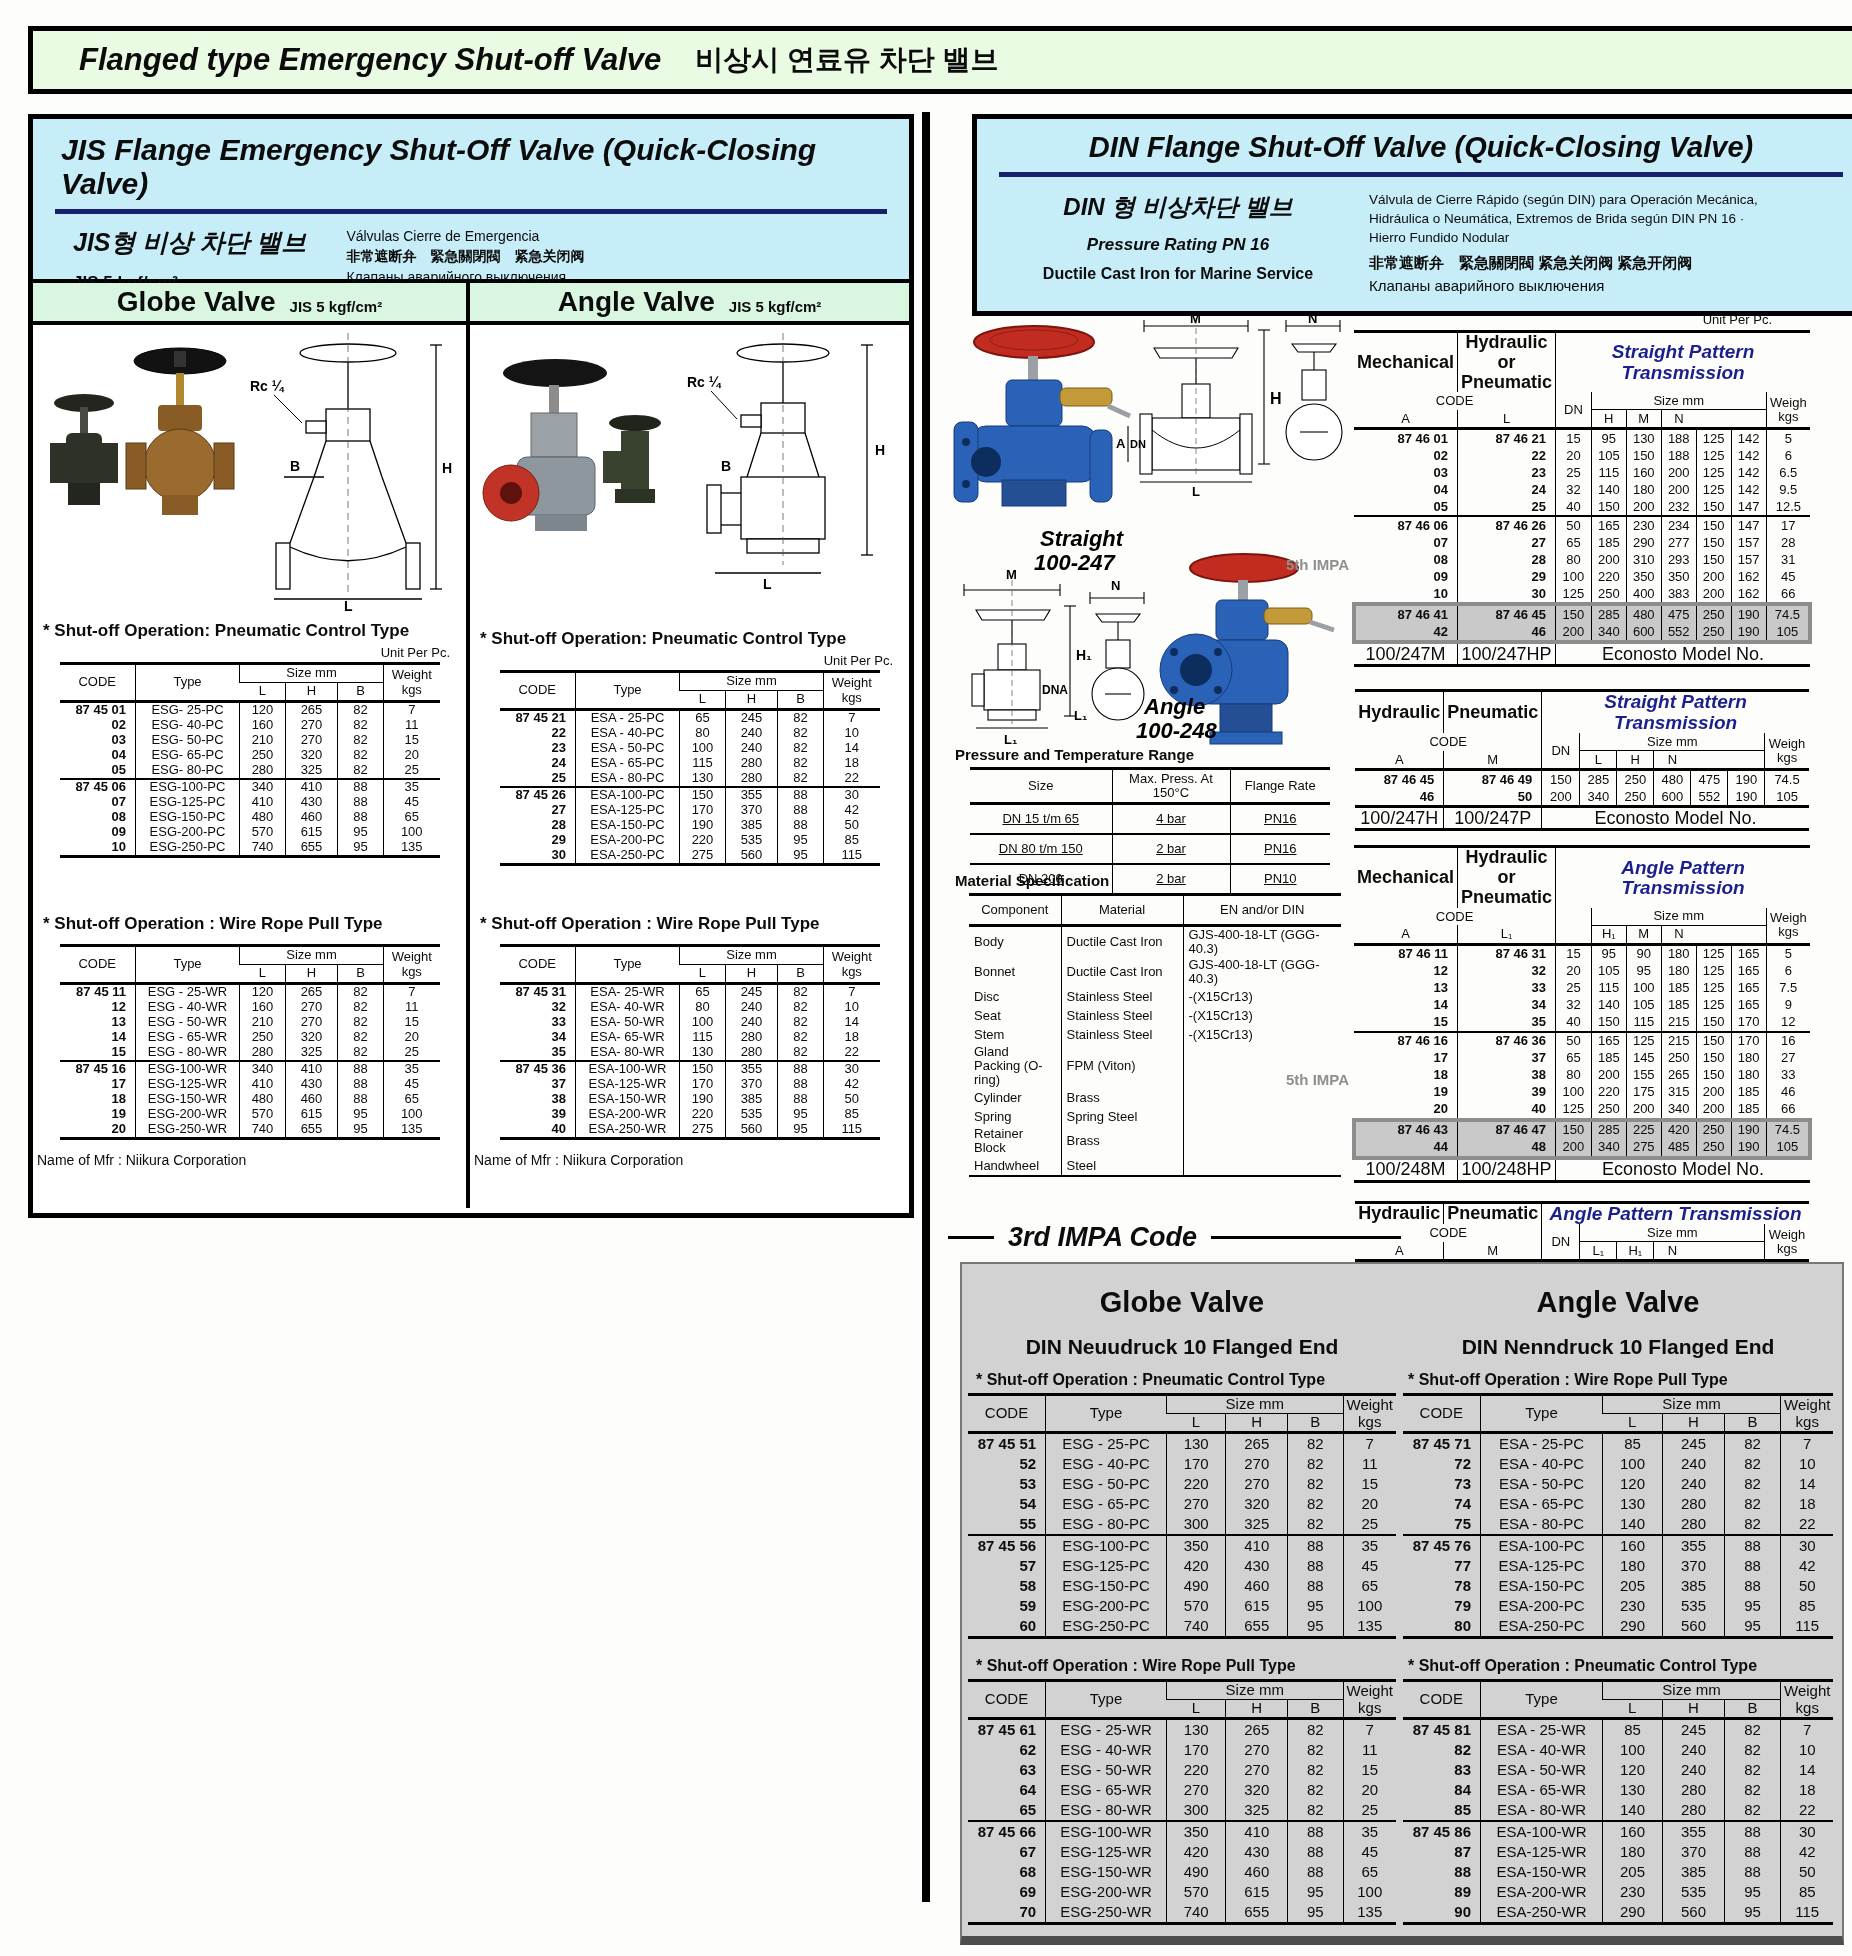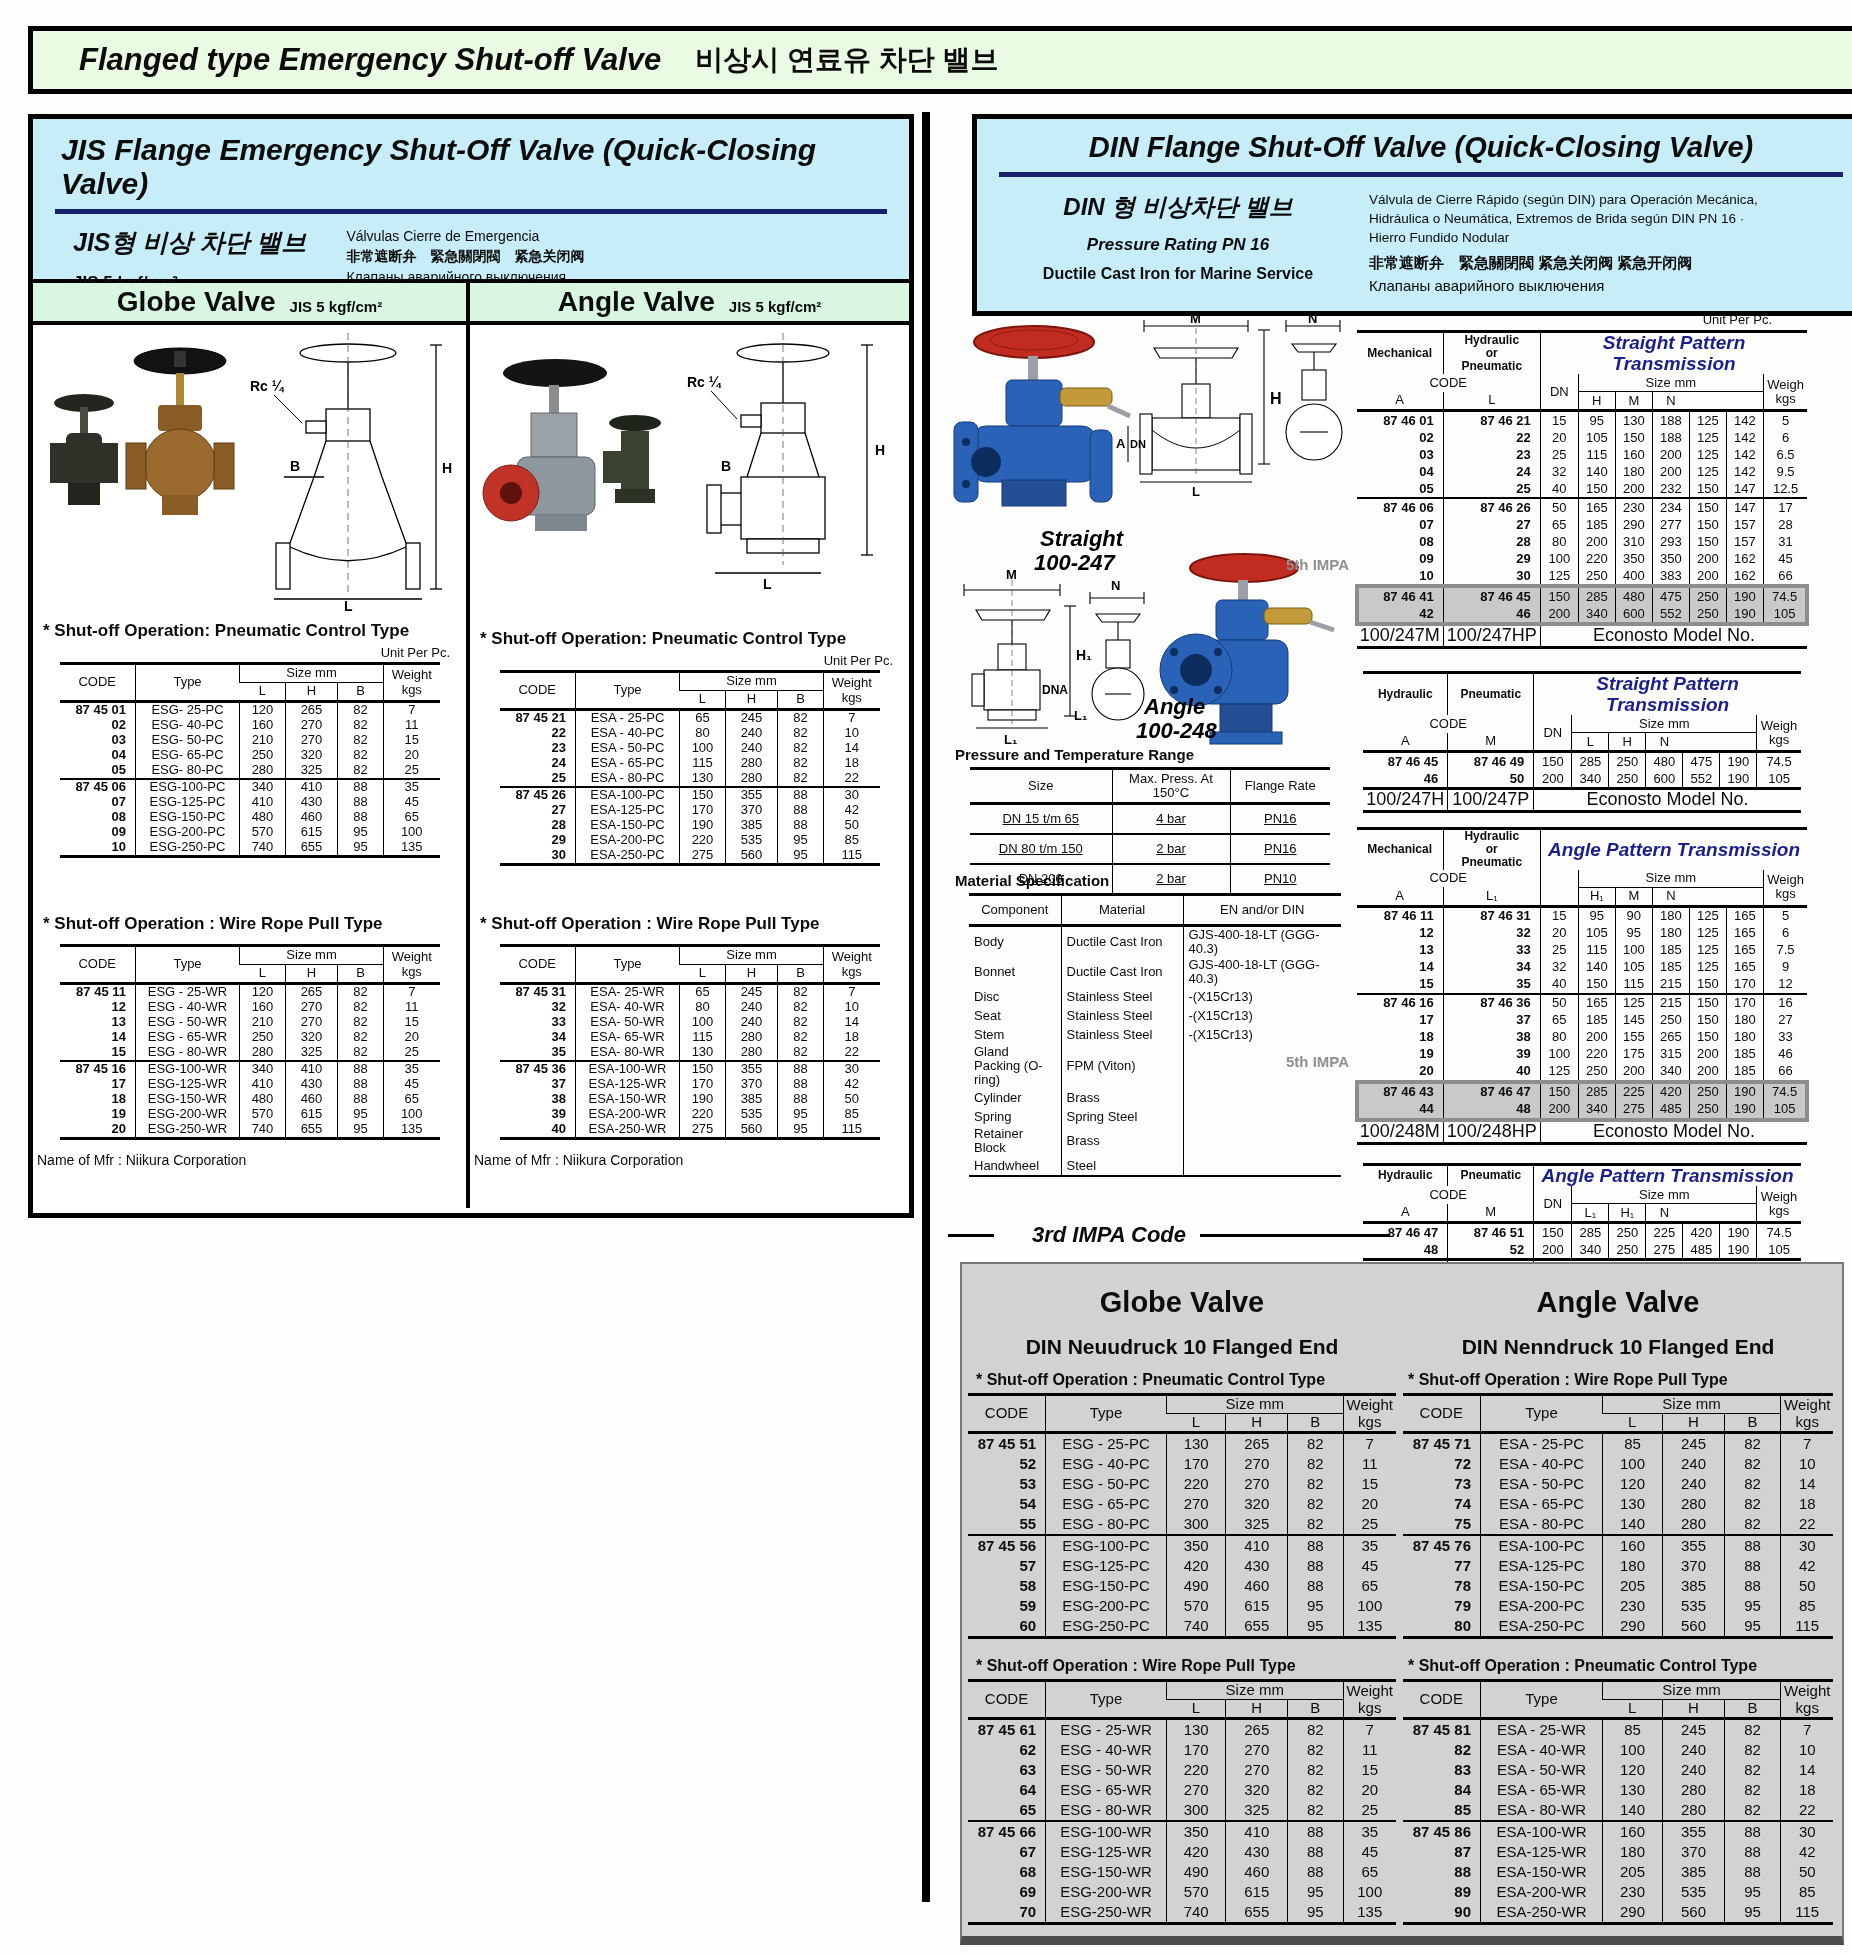--- a/index.html
+++ b/index.html
@@ -42,21 +42,21 @@
   .spec thead{border-bottom:3px solid #000;}
   .spec tbody{border-top:2.6px solid #000;}
   .spec tfoot{border-top:3px solid #000;}
   .spec th.ub{border-bottom:1.6px solid #000;}
   .spec td.code{font-weight:bold;text-align:right;padding-right:9px;}
   .spec td{height:15px;}
   .spec th{height:17px;}
   
   .din-t td{height:17px;}
   .din-t .ptitle{font-style:italic;font-weight:bold;color:#1b1f8e;font-size:19px;}
-  .din-t .hsm{font-weight:bold;font-size:12px;line-height:1.1;}
+  .din-t .hsm{font-weight:bold;font-size:18px;line-height:1.1;}
   .din-t tbody.hl{border:4px solid #8d8d8d;}
   .din-t tbody.hl td{background:#c9c9c9;}
   .din-t tfoot td{height:20px;font-size:18px;}
   
   .big-t td{height:20px;font-size:15px;}
   .big-t th{font-size:15px;}
   
   table.plain{border-collapse:collapse;font-size:13px;border-bottom:2.4px solid #000;}
   .plain th,.plain td{border-left:1.4px solid #000;padding:2px 5px;font-weight:normal;}
   .plain th:first-child,.plain td:first-child{border-left:none;}
@@ -81,21 +81,21 @@
   .impa5{position:absolute;left:-66px;font-weight:bold;font-size:15px;color:#8f8f8f;}
   .pt-block{position:absolute;left:955px;top:746px;width:390px;}
   .mat-block{position:absolute;left:955px;top:872px;width:400px;}
   .pt-block .sub-head2,.mat-block .sub-head2{margin-bottom:4px;}
   .din-ill{position:absolute;left:948px;top:314px;}
   
   .impa-title{position:absolute;left:948px;top:1222px;display:flex;align-items:center;gap:14px;}
   .impa-title .line{height:3px;background:#000;}
   .impa-title .l1{width:46px;}
   .impa-title .l2{width:190px;}
-  .impa-title .txt{font-style:italic;font-weight:bold;font-size:22px;margin-left:24px;}
+  .impa-title .txt{font-style:italic;font-weight:bold;font-size:27px;}
   .impa-box{position:absolute;left:960px;top:1262px;width:880px;height:672px;background:#d2d2d2;border:2px solid #777;border-bottom:9px solid #4d4d4d;}
   .impa-col{position:absolute;top:0;height:100%;}
   .impa-col.g{left:6px;width:428px;}
   .impa-col.a{left:438px;width:436px;}
   .impa-vt{font-weight:bold;font-size:29px;text-align:center;margin-top:22px;}
   .impa-sub{font-weight:bold;font-size:21px;text-align:center;margin-top:16px;}
   .impa-oph{font-weight:bold;font-size:16px;margin:12px 0 4px 8px;}
   .impa-col .spec{background:#d2d2d2;}
 </style>
 </head>

